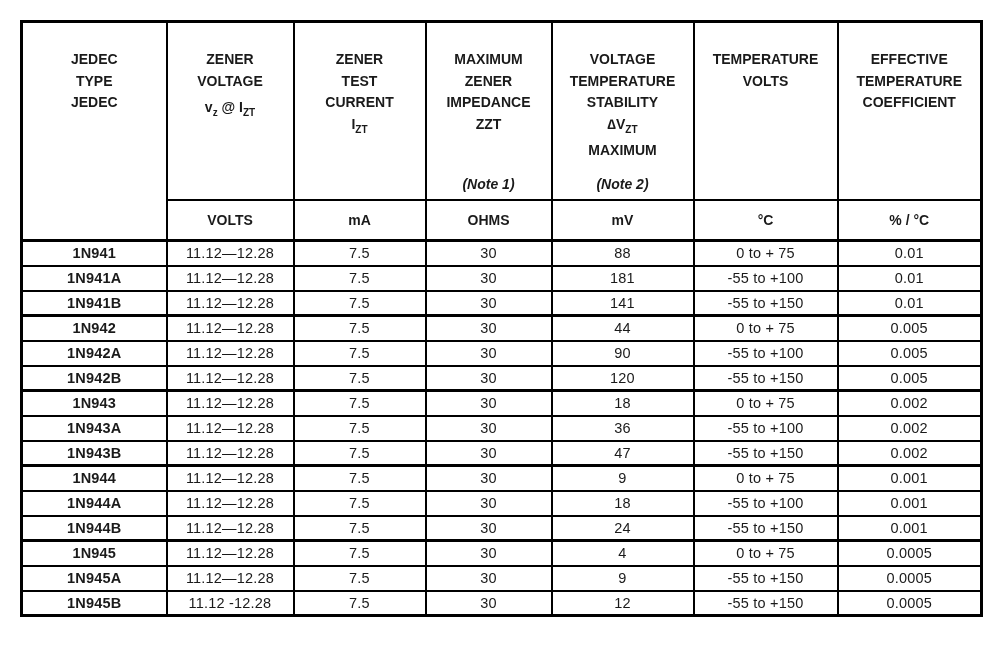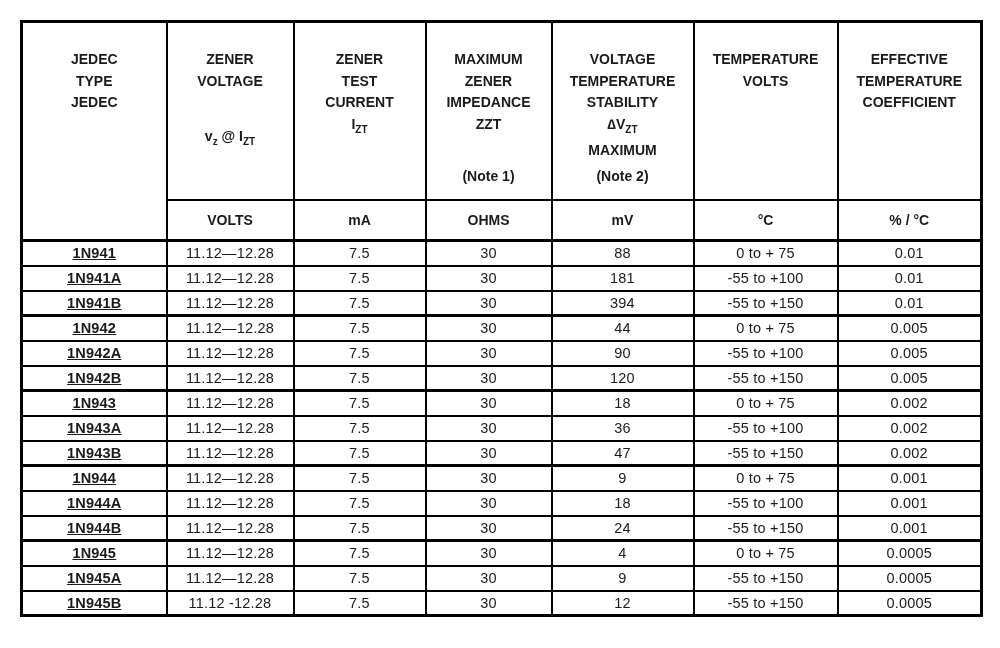--- a/index.html
+++ b/index.html
@@ -28,33 +28,33 @@
 
   
   .title-row th { height: 178px; vertical-align: top; font-weight: bold; font-size: 14px; }
   .hcell {
     display: flex; flex-direction: column;
     height: 174px; padding-top: 26px;
     line-height: 21.5px;
   }
   .hline { white-space: nowrap; }
   .sym sub { font-size: 10px; font-weight: bold; }
-  .gap { margin-top: 34px; }
-  .note { margin-top: auto; margin-bottom: 10px; }
+  .gap { margin-top: 5px; }
+  .note { margin-top: auto; margin-bottom: 2px; font-style: italic; }
 
   
   .units-row th {
     height: 41px; vertical-align: middle;
     font-weight: bold; font-size: 14px;
     border-bottom: 3px solid #000;
   }
 
   
   tbody td { height: 25px; font-size: 14.5px; vertical-align: middle; letter-spacing: .2px; }
-  tbody td.type-col { font-weight: bold; text-decoration: underline; }
+  tbody td.type-col { font-weight: bold; }
   tr.group-start td { border-top: 3px solid #000; }
 </style>
 </head>
 <body>
 
 <div class="page">
   <table class="spec">
     <colgroup>
       <col style="width:145px">
         <col style="width:127px">
@@ -147,21 +147,21 @@
           <td>30</td>
           <td>181</td>
           <td>-55 to +100</td>
           <td>0.01</td>
         </tr>
         <tr>
           <td class="type-col">1N941B</td>
           <td>11.12—12.28</td>
           <td>7.5</td>
           <td>30</td>
-          <td>394</td>
+          <td>141</td>
           <td>-55 to +150</td>
           <td>0.01</td>
         </tr>
         <tr class="group-start">
           <td class="type-col">1N942</td>
           <td>11.12—12.28</td>
           <td>7.5</td>
           <td>30</td>
           <td>44</td>
           <td>0 to + 75</td>

